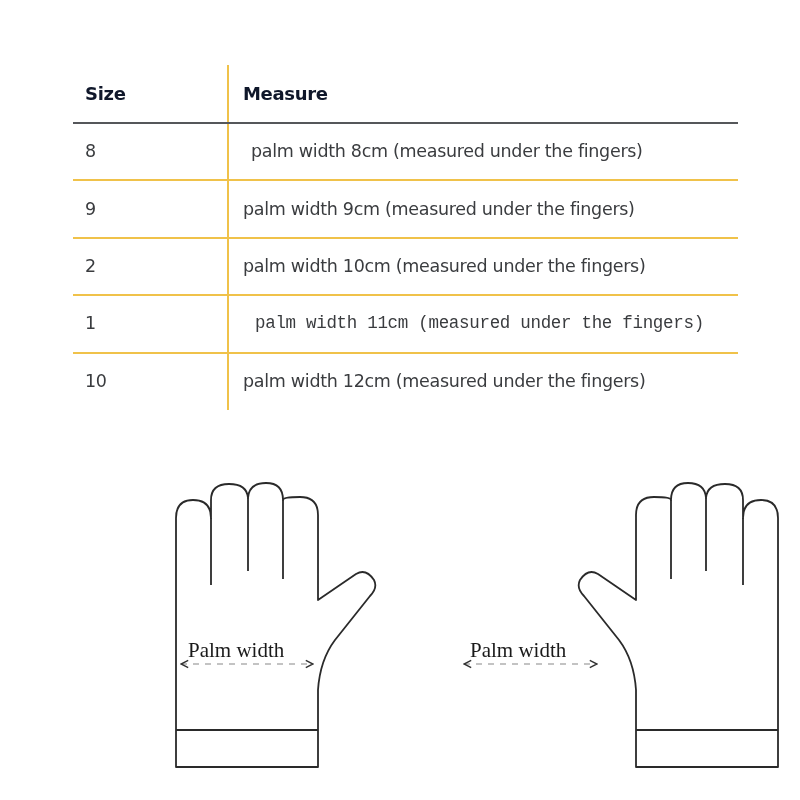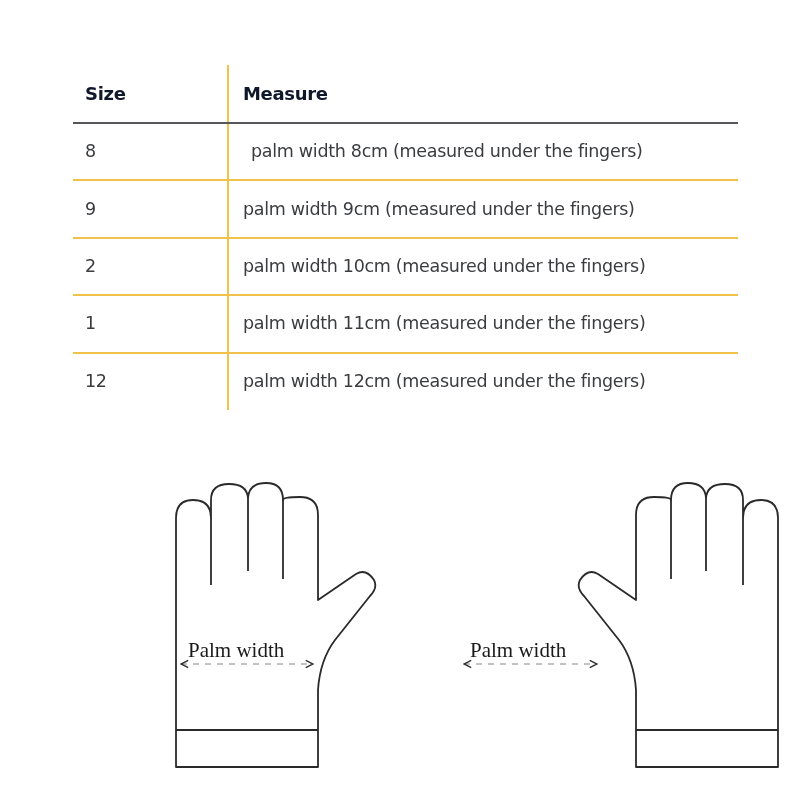--- a/index.html
+++ b/index.html
@@ -37,26 +37,26 @@
   <div class="hline gold" style="top:172px;"></div>
 
   <div>
     <div class="cell" style="left:12px; top:191px;">2</div>
     <div class="cell" style="left:170px; top:191px;">palm width 10cm (measured under the fingers)</div>
   </div>
   <div class="hline gold" style="top:229px;"></div>
 
   <div>
     <div class="cell" style="left:12px; top:248px;">1</div>
-    <div class="cell" style="left:170px; top:248px;">palm width 11cm (measured under the fingers)</div>
+    <div class="cell" style="left:182px; top:248px;font-family:Liberation Mono, monospace;">palm width 11cm (measured under the fingers)</div>
   </div>
   <div class="hline gold" style="top:287px;"></div>
 
   <div>
-    <div class="cell" style="left:12px; top:306px;">12</div>
+    <div class="cell" style="left:12px; top:306px;">10</div>
     <div class="cell" style="left:170px; top:306px;">palm width 12cm (measured under the fingers)</div>
   </div>
 </div>
 
 <svg class="gloves" viewBox="0 0 800 800" xmlns="http://www.w3.org/2000/svg">
   <defs>
     <marker id="arrL" markerWidth="8" markerHeight="8" refX="1" refY="4" orient="auto">
       <path d="M7,1 L1,4 L7,7" fill="none" stroke="#333" stroke-width="1.2"></path>
     </marker>
     <marker id="arrR" markerWidth="8" markerHeight="8" refX="7" refY="4" orient="auto">

